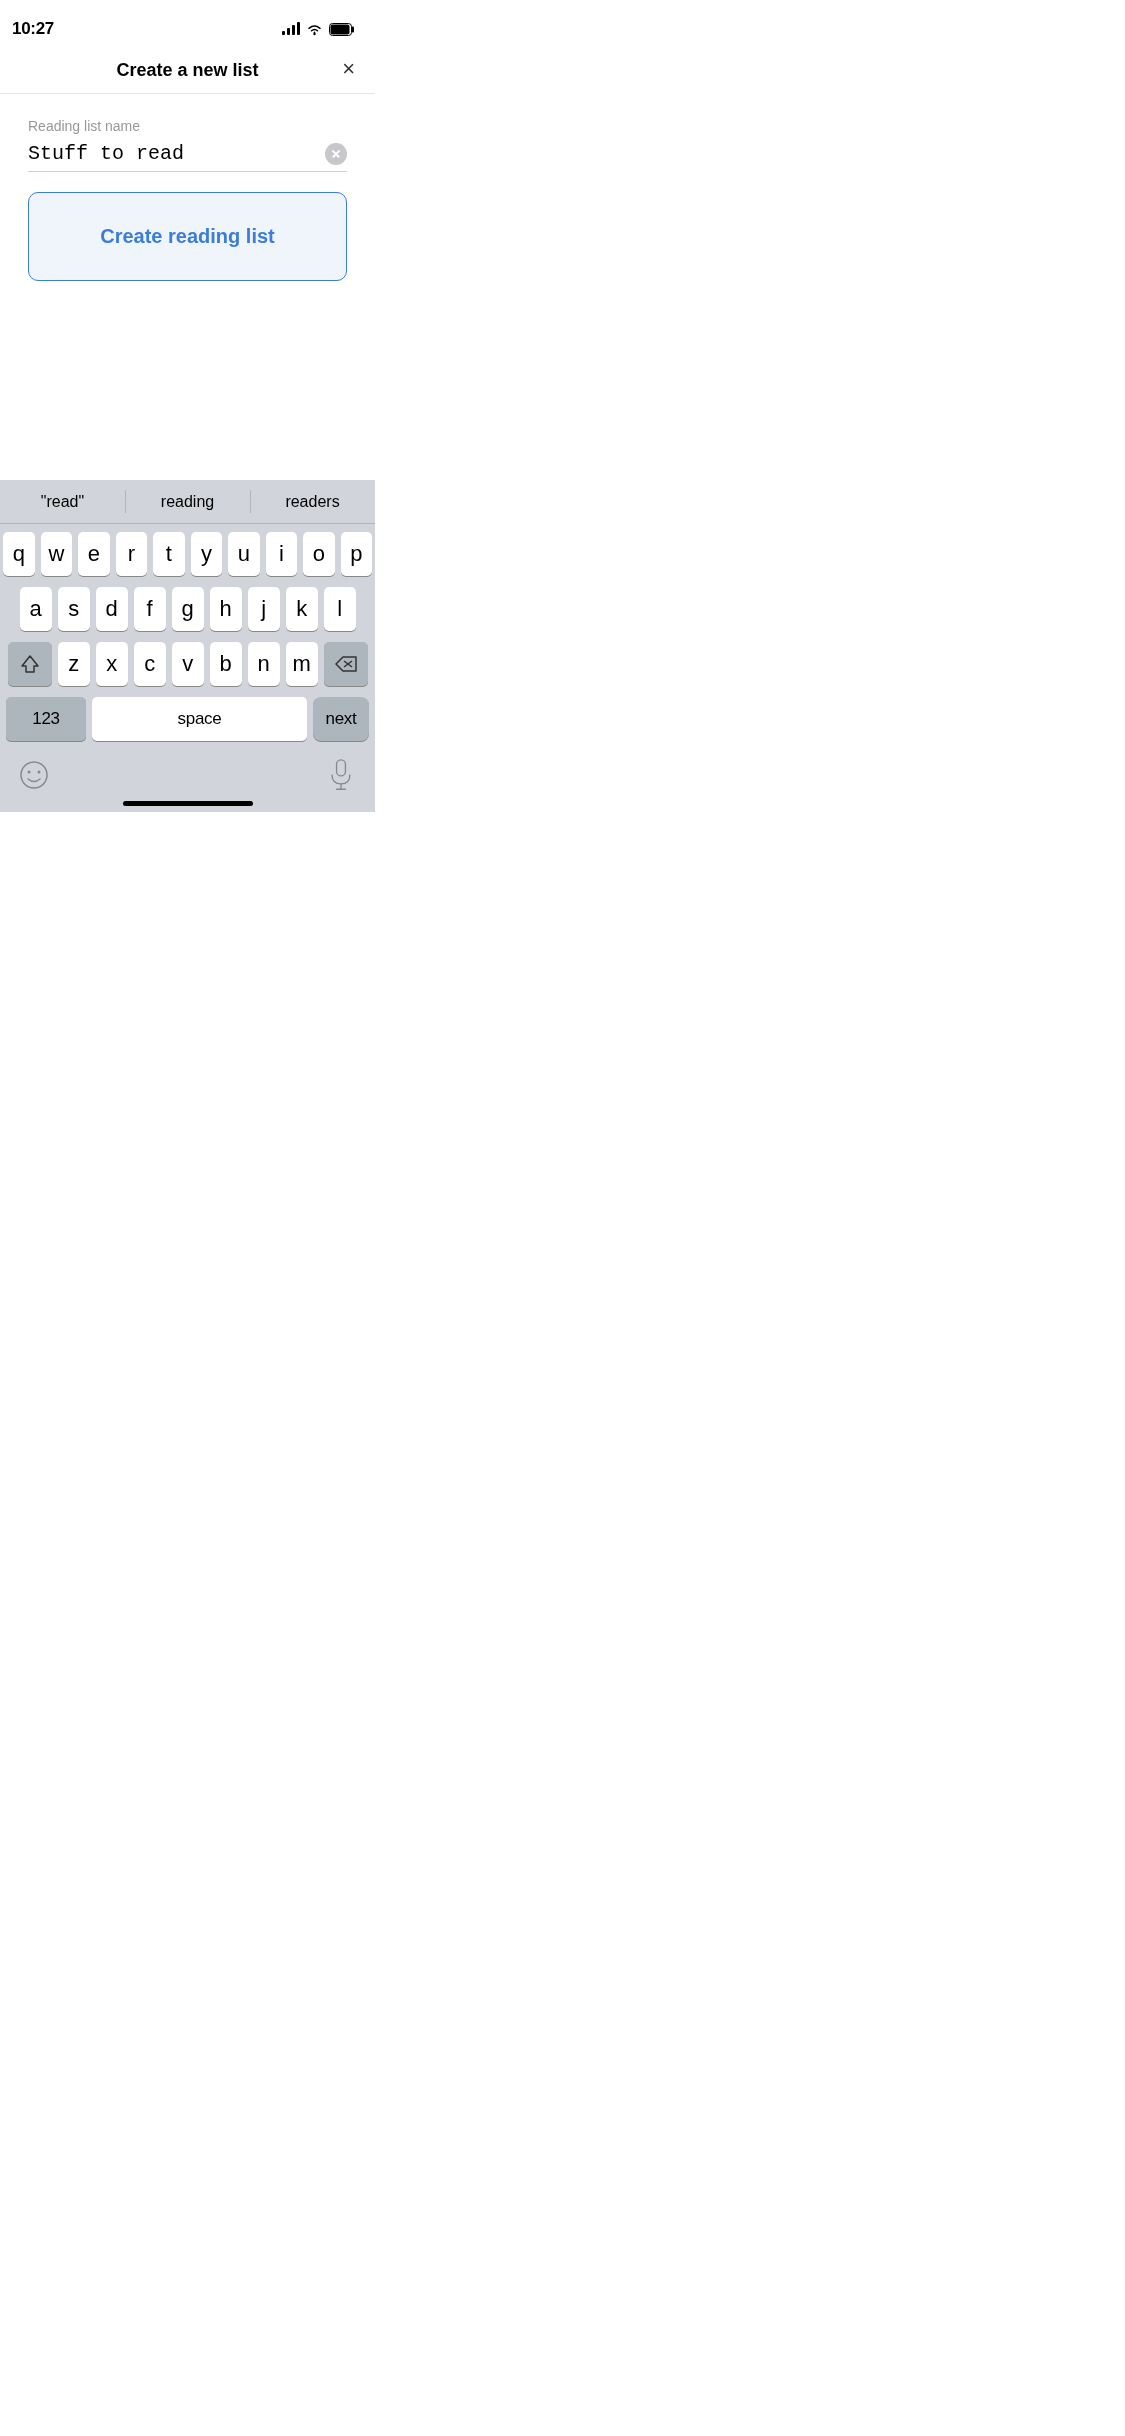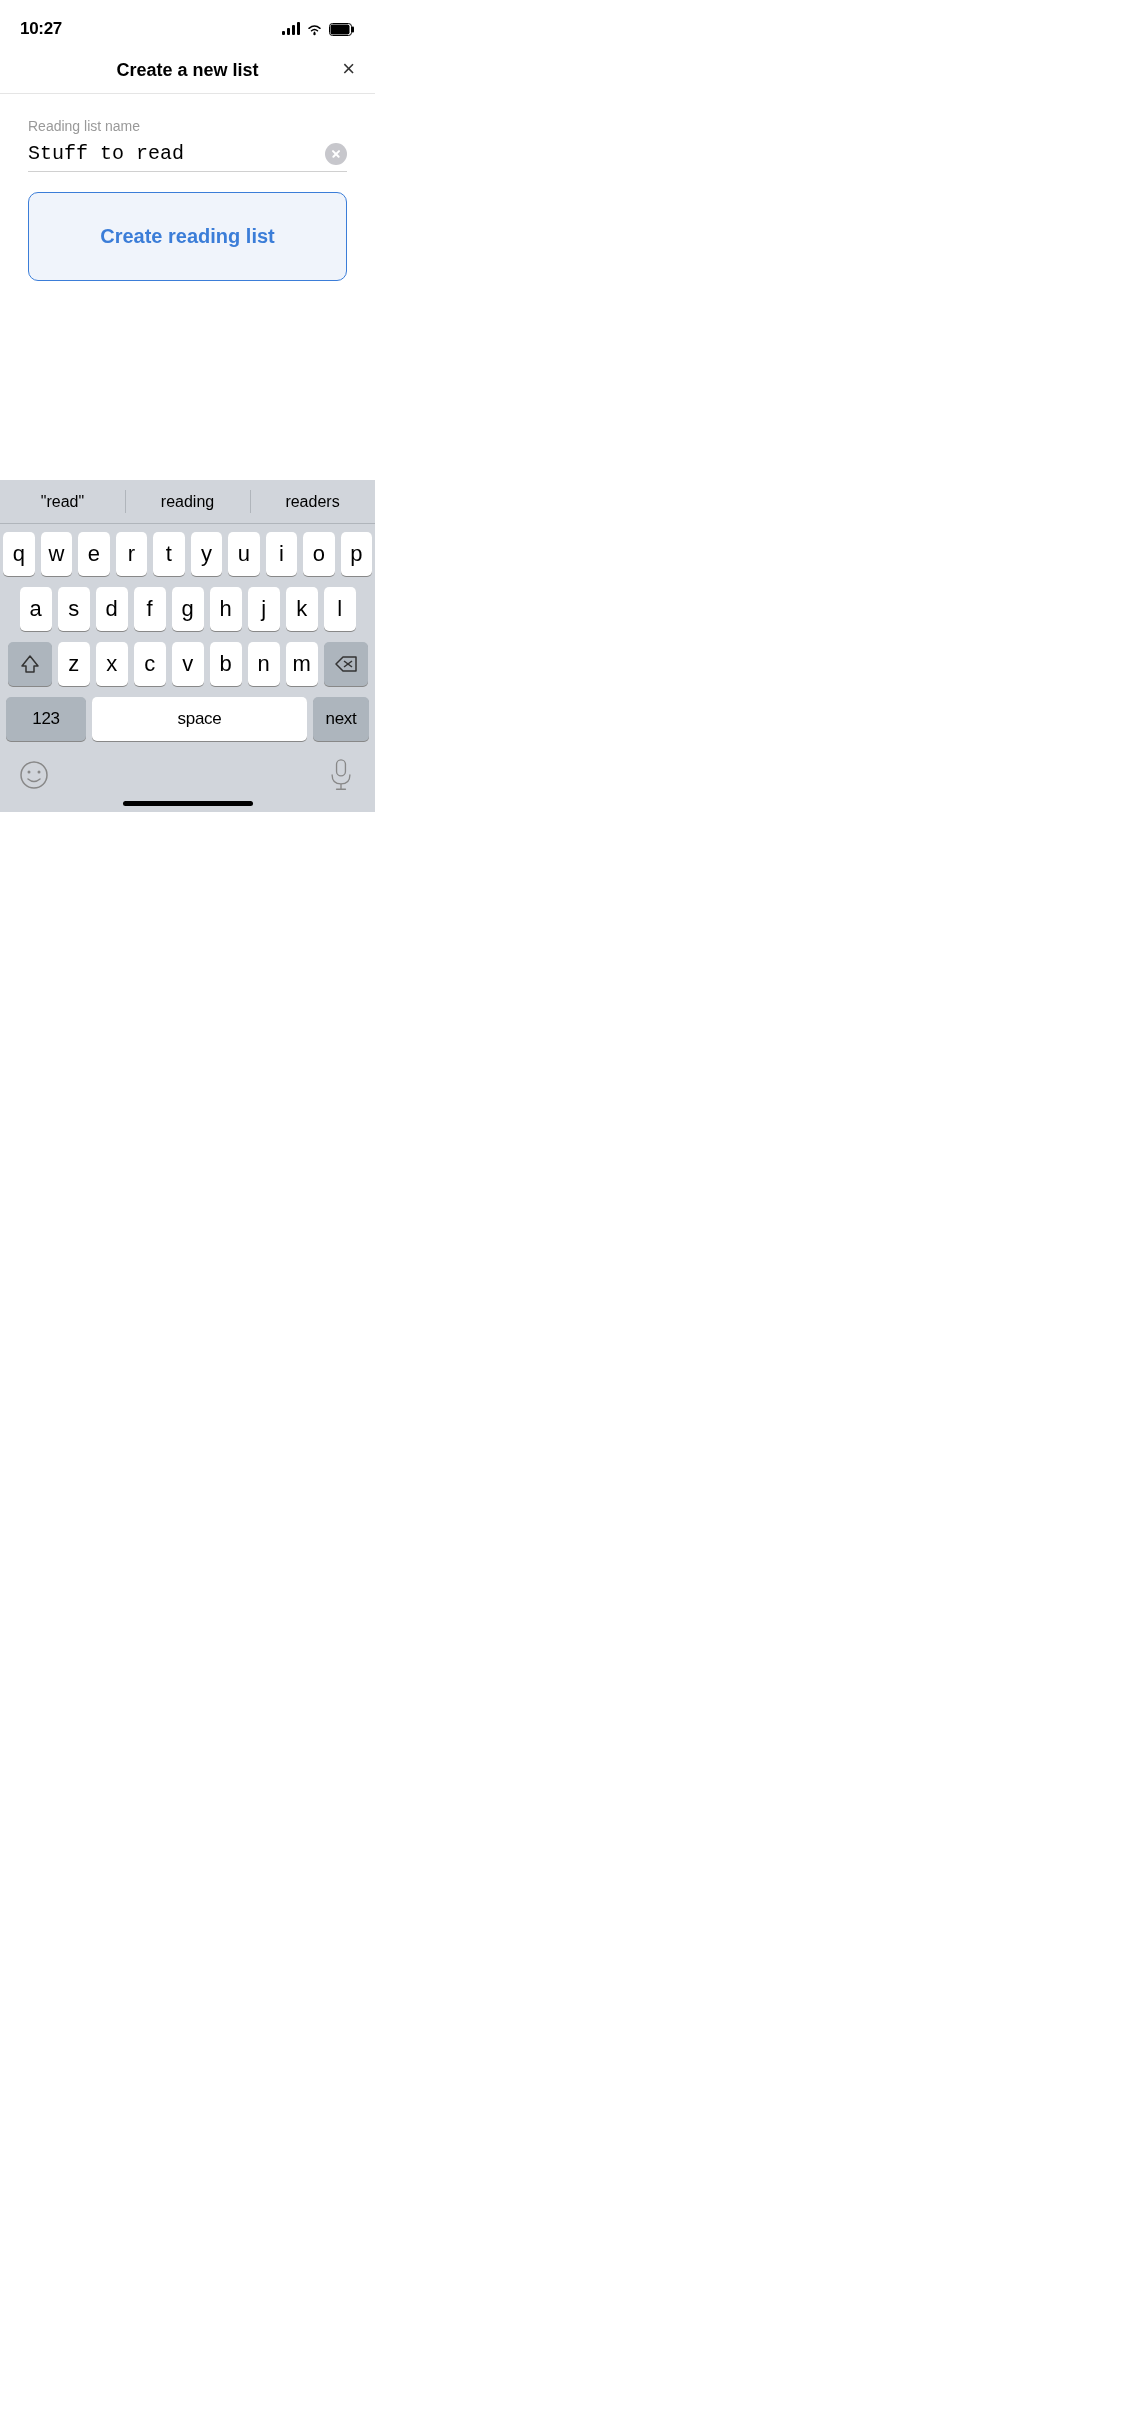--- a/index.html
+++ b/index.html
@@ -12,21 +12,21 @@
       background: #fff;
       overflow: hidden;
       position: relative;
     }
 
     
     .status-bar {
       display: flex;
       justify-content: space-between;
       align-items: center;
-      padding: 14px 20px 0 20px;
+      padding: 14px 20px 0 12px;
       height: 44px;
     }
 
     .status-time {
       font-size: 17px;
       font-weight: 600;
       color: #000;
       letter-spacing: -0.3px;
     }
 
@@ -422,21 +422,21 @@
           <path d="M8 1 L1 8 L8 15 L21 15 L21 1 Z" fill="none" stroke="#333" stroke-width="1.5" stroke-linejoin="round"></path>
           <line x1="9" y1="5" x2="17" y2="11" stroke="#333" stroke-width="1.5"></line>
           <line x1="17" y1="5" x2="9" y2="11" stroke="#333" stroke-width="1.5"></line>
         </svg>
       </div>
     </div>
 
     <div class="key-row-5">
       <div class="key special" style="width:80px;max-width:80px;flex:none;font-size:17px;">123</div>
       <div class="key" style="flex:1;max-width:none;font-size:17px;">space</div>
-      <div class="key special" style="width:56px;max-width:80px;flex:none;font-size:17px;">next</div>
+      <div class="key special" style="width:56px;max-width:80px;flex:none;font-size:17px;border-radius:8px;">next</div>
     </div>
   </div>
 
   <div class="keyboard-bottom">
     <div class="emoji-btn">
       <svg width="32" height="32" viewBox="0 0 32 32">
         <circle cx="16" cy="16" r="13" stroke="#888" stroke-width="1.5" fill="none"></circle>
         <circle cx="11" cy="13" r="1.5" fill="#888"></circle>
         <circle cx="21" cy="13" r="1.5" fill="#888"></circle>
         <path d="M10 20 Q16 25 22 20" stroke="#888" stroke-width="1.5" fill="none" stroke-linecap="round"></path>

